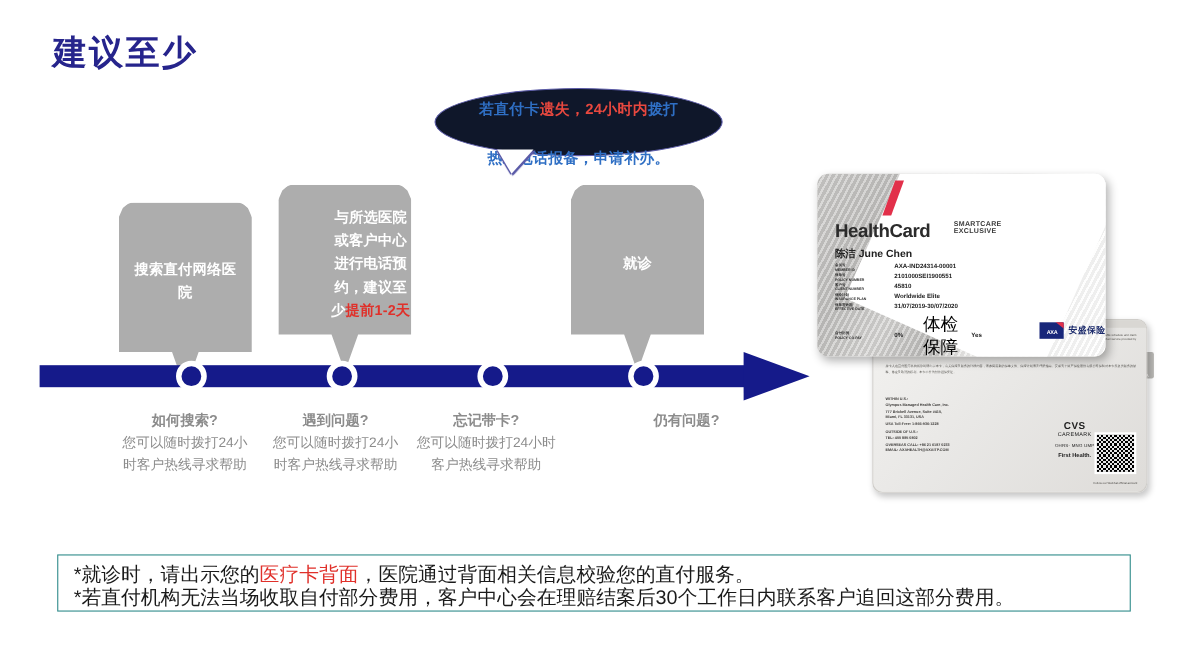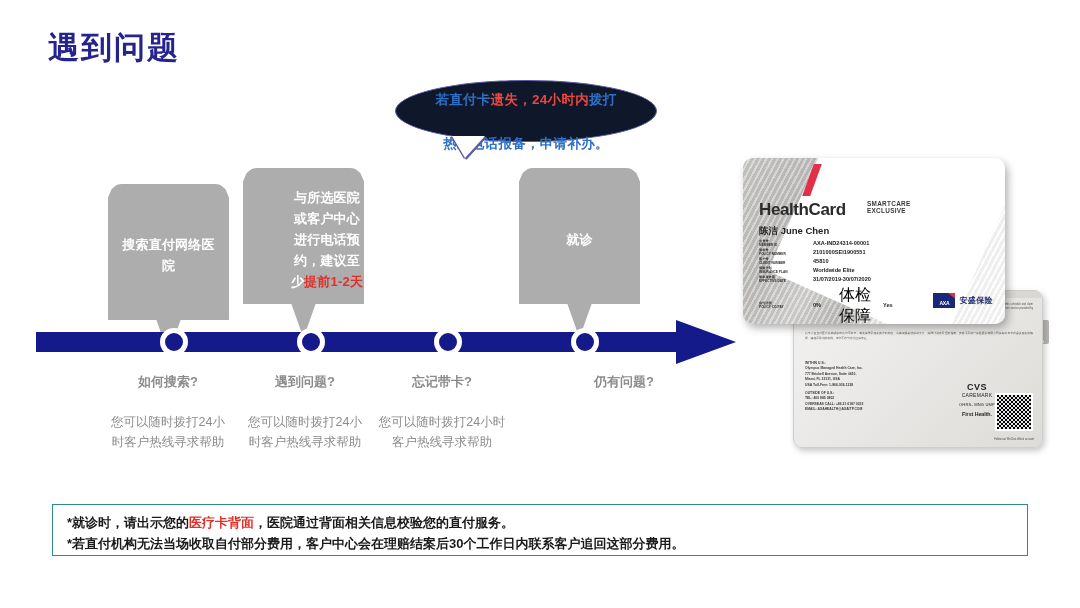--- a/index.html
+++ b/index.html
@@ -59,21 +59,21 @@
   }
   .pennant-text {
     position: relative; z-index: 2;
     width: 104px; text-align: center;
     color: #ffffff; font-size: 13px; line-height: 21px;
     font-weight: 600; margin-bottom: 28px;
     letter-spacing: .2px;
   }
   .pennant-text .hl { color: #e0302a; font-weight: 700; }
   .p1 { left: 108px; margin-top: 16px; }
-  .p2 { left: 243px; padding-left: 47px; }
+  .p2 { left: 253px; padding-left: 47px; }
   .p3 { left: 382px; }
   .p4 { left: 519px; }
 
   
   .timeline { position: absolute; left: 36px; top: 320px; width: 700px; height: 44px; z-index: 4; }
   .tl-bar {
     position: absolute; left: 0; top: 12px;
     width: 648px; height: 20px; background: #151a8a;
   }
   .tl-head {
@@ -94,21 +94,21 @@
   .d4 { left: 535px; }
 
   
   .captions { position: absolute; left: 0; top: 372px; width: 760px; }
   .caption { position: absolute; width: 150px; text-align: center; }
   .c1 { left: 93px; } .c2 { left: 230px; } .c3 { left: 367px; } .c4 { left: 504px; text-align: right; }
   .cap-q {
     font-size: 13px; color: #8c8c8c; font-weight: 600; line-height: 20px;
   }
   .cap-a {
-    margin-top: 20px; font-size: 12.5px; color: #8c8c8c;
+    font-size: 12.5px; color: #8c8c8c;
     line-height: 20px; white-space: pre-line;
   }
 
   
   .card-group { position: absolute; left: 735px; top: 150px; width: 320px; height: 340px; }
 
   
   .card-back {
     position: absolute; left: 58px; top: 140px;
     width: 250px; height: 158px;
@@ -191,21 +191,21 @@
   }
   .cf-fields { position: absolute; left: 16px; top: 82px; width: 180px; }
   .cf-row { display: flex; align-items: center; margin-bottom: 1.6px; }
   .cf-lbl { width: 54px; }
   .cf-lbl .cn { font-size: 3.2px; font-weight: 700; color: #2d2d2d; display: block; line-height: 3.6px; }
   .cf-lbl .en { font-size: 3.2px; font-weight: 700; color: #2d2d2d; display: block; line-height: 3.8px; }
   .cf-val { font-size: 5.6px; font-weight: 700; color: #222; line-height: 7px; }
   .cf-val2 { font-size: 5.6px; font-weight: 700; color: #222; line-height: 7px; width: 26px; }
   .cf-lbl2 { width: 44px; }
   .cf-axa {
-    position: absolute; right: 12px; bottom: 16px;
+    position: absolute; right: 0; bottom: 16px;
     display: flex; align-items: center; gap: 4px;
   }
   .axa-mark {
     width: 22px; height: 15px; background: #18277a; position: relative; overflow: hidden;
   }
   .axa-mark::before {
     content:""; position: absolute; left: -4px; top: -6px;
     width: 34px; height: 4px; background: #e2304a; transform: rotate(38deg);
   }
   .axa-mark::after {
@@ -223,30 +223,30 @@
   }
 
   
   .footer {
     position: absolute; left: 52px; top: 504px;
     width: 976px; height: 52px;
     border: 1.6px solid #2f8b8a; background: #ffffff;
     padding: 7px 14px;
   }
   .footer-line {
-    font-size: 13px; line-height: 21px; color: #1a1a1a; font-weight: 700;
+    font-size: 18px; line-height: 21px; color: #1a1a1a; font-weight: 400;
   }
   .footer-line .hl { color: #e0302a; }
 </style>
 </head>
 <body>
 
 <div id="page">
 
-  <div class="page-title">遇到问题</div>
+  <div class="page-title">建议至少</div>
 
   <div class="bubble">
     <div class="bubble-text">
       <span>若直付卡</span><span class="hl">遗失，24小时内</span><span>拨打</span><br>
       <span>热线电话报备，申请补办。</span>
     </div>
   </div>
   <div class="bubble-tail"></div>
 
   <div class="steps">

